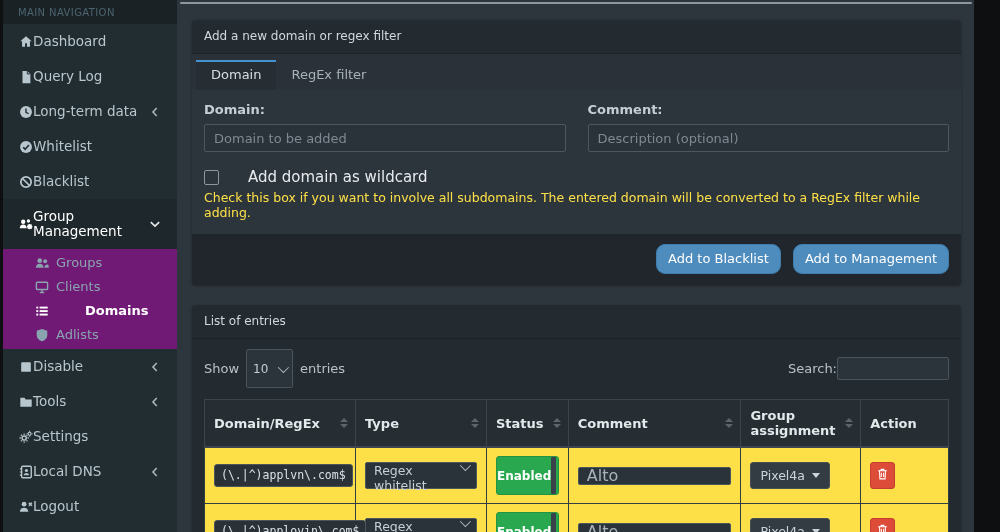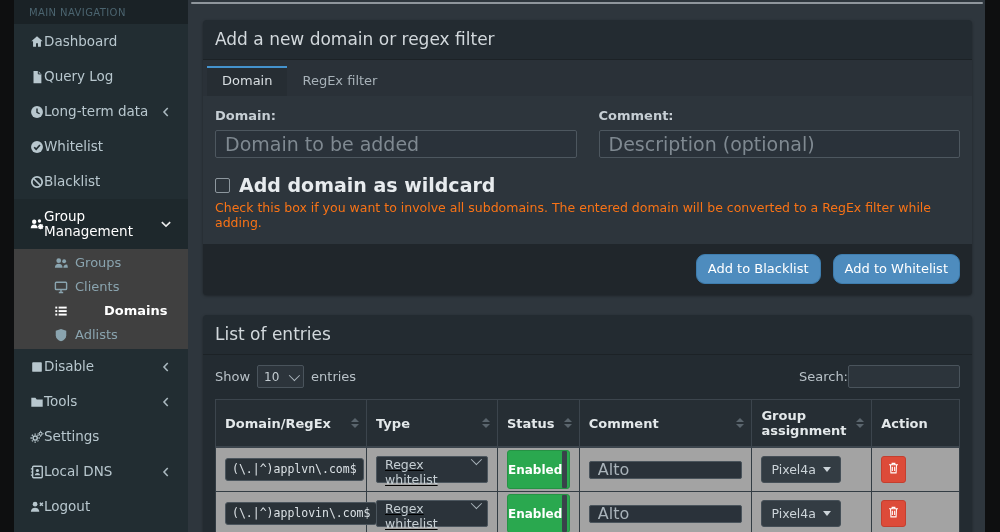--- a/index.html
+++ b/index.html
@@ -1,66 +1,66 @@
 <!DOCTYPE html>
 <html><head>
 <meta charset="utf-8">
 <style>
   * { box-sizing: border-box; margin: 0; padding: 0; }
   html,body { width:1000px; height:532px; overflow:hidden; }
   body { background:#0e0f10; font-family:"DejaVu Sans","Liberation Sans",sans-serif; position:relative; }
 
-  .app { position:absolute; left:14px; top:0; width:971px; height:532px; display:flex; background:#2e363d; overflow:hidden; }
+  .app { position:absolute; left:3px; top:0; width:971px; height:532px; display:flex; background:#2e363d; overflow:hidden; }
 
   
   .sidebar { width:174px; flex-shrink:0; background:#222d32; overflow:hidden; }
   .nav-header { background:#1a2226; color:#4b646f; font-size:10px; padding:7px 15px 6px; letter-spacing:.4px; }
   .side-item { display:flex; align-items:center; padding:10px 15px; font-size:13.5px; line-height:15px; color:#b8c7ce; cursor:pointer; }
   .side-item.active-parent { background:#1e282c; color:#fff; }
   .side-item .icon, .sub-item .icon { display:inline-flex; width:15px; justify-content:center; flex-shrink:0; }
   .side-item .chev { margin-left:auto; display:inline-flex; opacity:.9; }
-  .submenu { background:#404040; padding:2px 16px; }
+  .submenu { background:#701a75; padding:2px 8px; }
   .sub-item { display:flex; align-items:center; gap:7px; padding:4px 15px 4px 23px; font-size:13px; line-height:16px; color:#8aa4af; cursor:pointer; }
   .sub-item.active { color:#ffffff; font-weight:bold;gap:36px; }
   .icon svg { display:block; }
 
   
   .main { flex:1; position:relative; padding:20px 13px 0 15px; background:#2e363d; overflow:hidden; }
   .topline { position:absolute; top:2px; left:3px; right:2px; height:2px; background:#8f969c; border-radius:1px; }
 
   .box { background:#232b31; border-radius:4px; box-shadow:0 1px 3px rgba(0,0,0,.35); margin-bottom:20px; overflow:hidden; }
-  .box-header { padding:9px 12px 10px; font-size:17px; color:#d2d8dc; border-bottom:1px solid #1c2226; }
+  .box-header { padding:9px 12px 10px; font-size:12px; color:#d2d8dc; border-bottom:1px solid #1c2226; }
 
   
   .tabs { display:flex; padding:6px 0 0 4px; background:#2a3138; }
   .tab { padding:7px 15px 8px; font-size:13px; color:#a8b2b9; cursor:pointer; }
   .tab.active { background:#262d33; box-shadow:inset 0 2px 0 #4493ce; color:#d8dee2; }
   .tab-content { background:#2d353c; padding:12px 12px 14px; }
   .form-row { display:flex; gap:22px; }
   .form-col { flex:1; }
   .field-label { font-size:13px; font-weight:bold; color:#c6ced4; margin-bottom:7px; }
-  .text-input { width:100%; height:28px; background:#2a323a; border:1px solid #4d575f; border-radius:2px; color:#b9c2c8; font-size:19px; padding:0 9px; font-family:"DejaVu Sans","Liberation Sans",sans-serif; }
+  .text-input { width:100%; height:28px; background:#2a323a; border:1px solid #4d575f; border-radius:2px; color:#b9c2c8; font-size:13px; padding:0 9px; font-family:"DejaVu Sans","Liberation Sans",sans-serif; }
   .text-input::placeholder { color:#7f8991; opacity:1; }
   .wildcard-row { display:flex; align-items:center; gap:9px; margin-top:16px; }
   .checkbox-box { width:15px; height:15px; border:1px solid #8d979e; border-radius:2px; background:transparent; flex-shrink:0; cursor:pointer; }
-  .wildcard-label { font-size:19px; font-weight:bold; color:#e7ebee; }
-  .wildcard-hint { font-size:12.5px; color:#f97316; margin-top:4px; }
+  .wildcard-label { font-size:15px; font-weight:normal; color:#e7ebee;margin-left:20px; }
+  .wildcard-hint { font-size:12.5px; color:#fde047; margin-top:4px; }
   .box-footer { background:#20262b; padding:10px 12px 11px; text-align:right; }
   .btn-primary { display:inline-block; background:#4e8cbe; border:1px solid #3e7dae; color:#fff; font-size:13px; padding:6px 11px 7px; border-radius:9px; margin-left:7px; cursor:pointer; font-family:inherit; }
 
   
   .lo-controls { display:flex; justify-content:space-between; align-items:center; padding:10px 12px 11px; font-size:13px; color:#b9c2c8; }
   .show-group { display:flex; align-items:center; gap:7px; }
   .search-group { display:flex; align-items:center; gap:0; }
-  .mini-select { position:relative; display:inline-flex; align-items:center; justify-content:space-between; width:47px; height:23px; background:#2c343b; border:1px solid #4a545c; border-radius:2px; color:#c4cdd2; font-size:12px; padding:0 6px; cursor:pointer; }
+  .mini-select { position:relative; display:inline-flex; align-items:center; justify-content:space-between; width:47px; height:39px; background:#2c343b; border:1px solid #4a545c; border-radius:2px; color:#c4cdd2; font-size:12px; padding:0 6px; cursor:pointer; }
   .search-input { width:112px; height:23px; background:#2c343b; border:1px solid #4a545c; border-radius:2px; color:#c4cdd2; font-size:12px; padding:0 6px; }
 
   table.entries { width:calc(100% - 24px); margin:0 12px; border-collapse:collapse; border:1px solid #3a434b; table-layout:fixed; }
   .entries th { background:#262e34; border:1px solid #3c454d; border-bottom:2px solid #3c454d; padding:8px 9px; font-size:13px; color:#e3e8ea; text-align:left; position:relative; font-weight:bold; }
-  .entries td { border:1px solid #333d44; padding:2px 9px; background:#a3a3a3; height:40px; vertical-align:middle;text-decoration:underline; }
+  .entries td { border:1px solid #333d44; padding:8px 9px; background:#fde047; height:40px; vertical-align:middle; }
   .sorters { position:absolute; right:7px; top:50%; transform:translateY(-50%); display:flex; flex-direction:column; gap:2px; }
   .sorters i { display:block; width:0; height:0; border-left:4px solid transparent; border-right:4px solid transparent; }
   .sorters .up { border-bottom:4px solid #5a656d; }
   .sorters .dn { border-top:4px solid #5a656d; }
 
   .domain-code { display:inline-block; font-family:"DejaVu Sans Mono","Liberation Mono",monospace; font-size:11.5px; color:#dce2e6; border:1px solid #4b555d; background:#2a3238; padding:3px 6px 4px; border-radius:3px; white-space:nowrap; }
   .sel { position:relative; display:flex; align-items:flex-start; justify-content:space-between; width:100%; height:27px; background:#2b333a; border:1px solid #4c565e; border-radius:2px; color:#c6cfd4; font-size:12.5px; padding:0 8px; cursor:pointer; }
   .sel-caret { width:8px; height:8px; border-right:1.6px solid #aab4bb; border-bottom:1.6px solid #aab4bb; transform:rotate(45deg) translateY(-2px); flex-shrink:0; }
   .toggle { display:inline-flex; width:63px; height:39px; border:1px solid #259344; border-radius:3px; background:#2aa84f; overflow:hidden; cursor:pointer; }
   .toggle .lab { flex:1; color:#fff; font-size:12px; font-weight:bold; display:flex; align-items:center; justify-content:center; }
@@ -282,21 +282,21 @@
           </div>
         </div>
         <div class="wildcard-row">
           <div class="checkbox-box"></div>
           <div class="wildcard-label">Add domain as wildcard</div>
         </div>
         <div class="wildcard-hint">Check this box if you want to involve all subdomains. The entered domain will be converted to a RegEx filter while adding.</div>
       </div>
       <div class="box-footer">
         <button class="btn-primary">Add to Blacklist</button>
-        <button class="btn-primary">Add to Whitelist</button>
+        <button class="btn-primary">Add to Management</button>
       </div>
     </div>
 
     <div class="box">
       <div class="box-header">List of entries</div>
       <div class="lo-controls">
         <div class="show-group">
           <span>Show</span>
           <span class="mini-select">
             <span>10</span>

